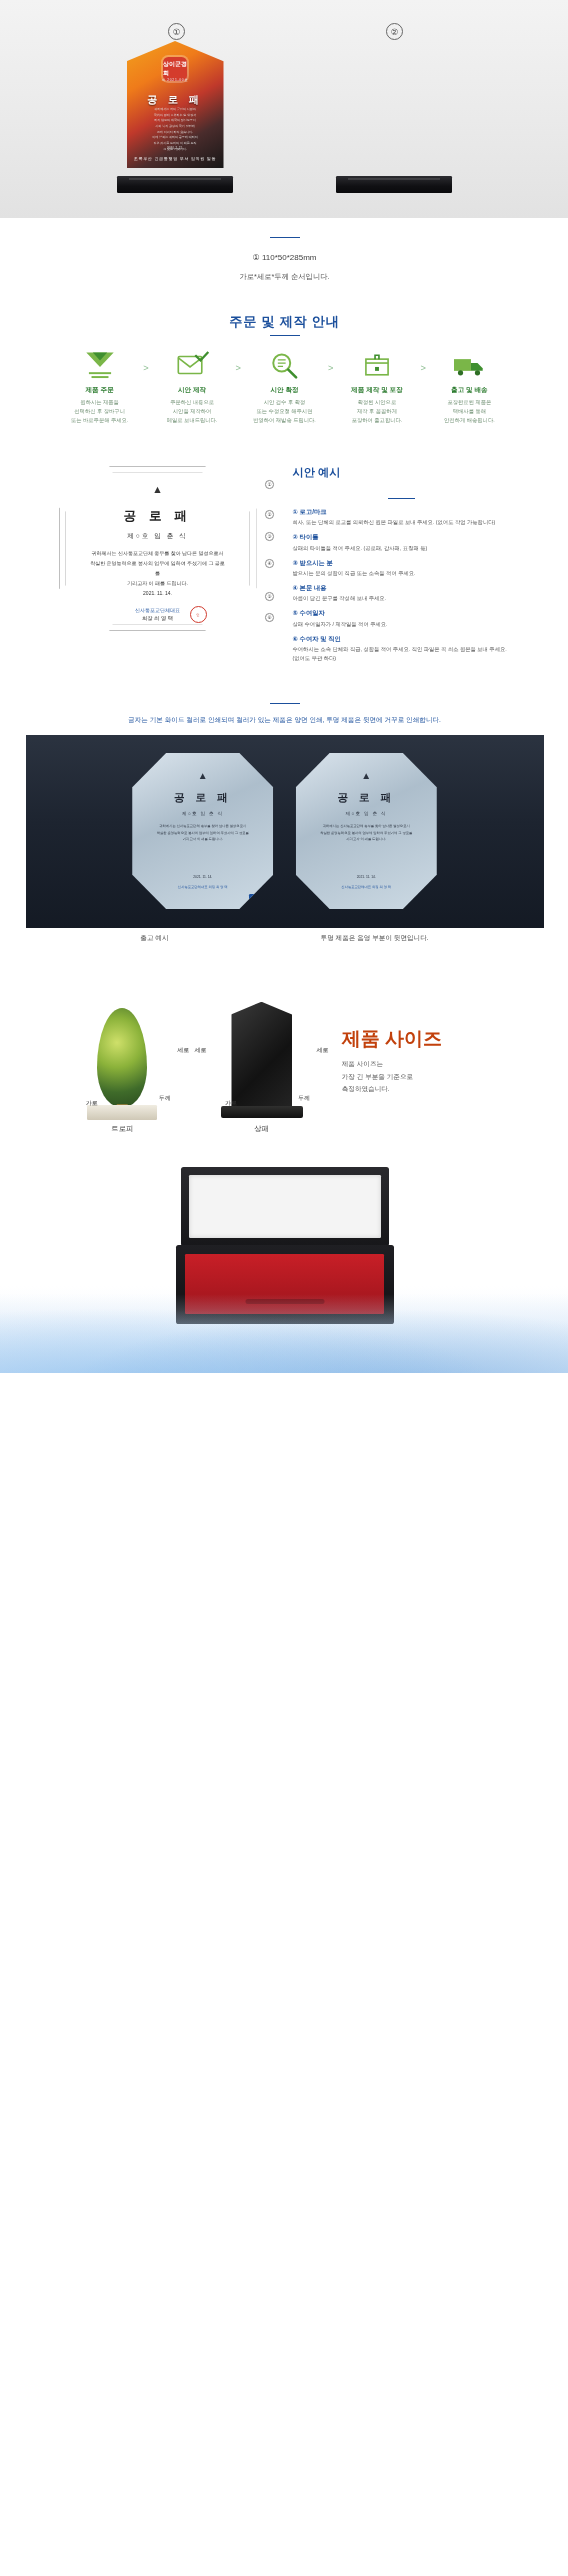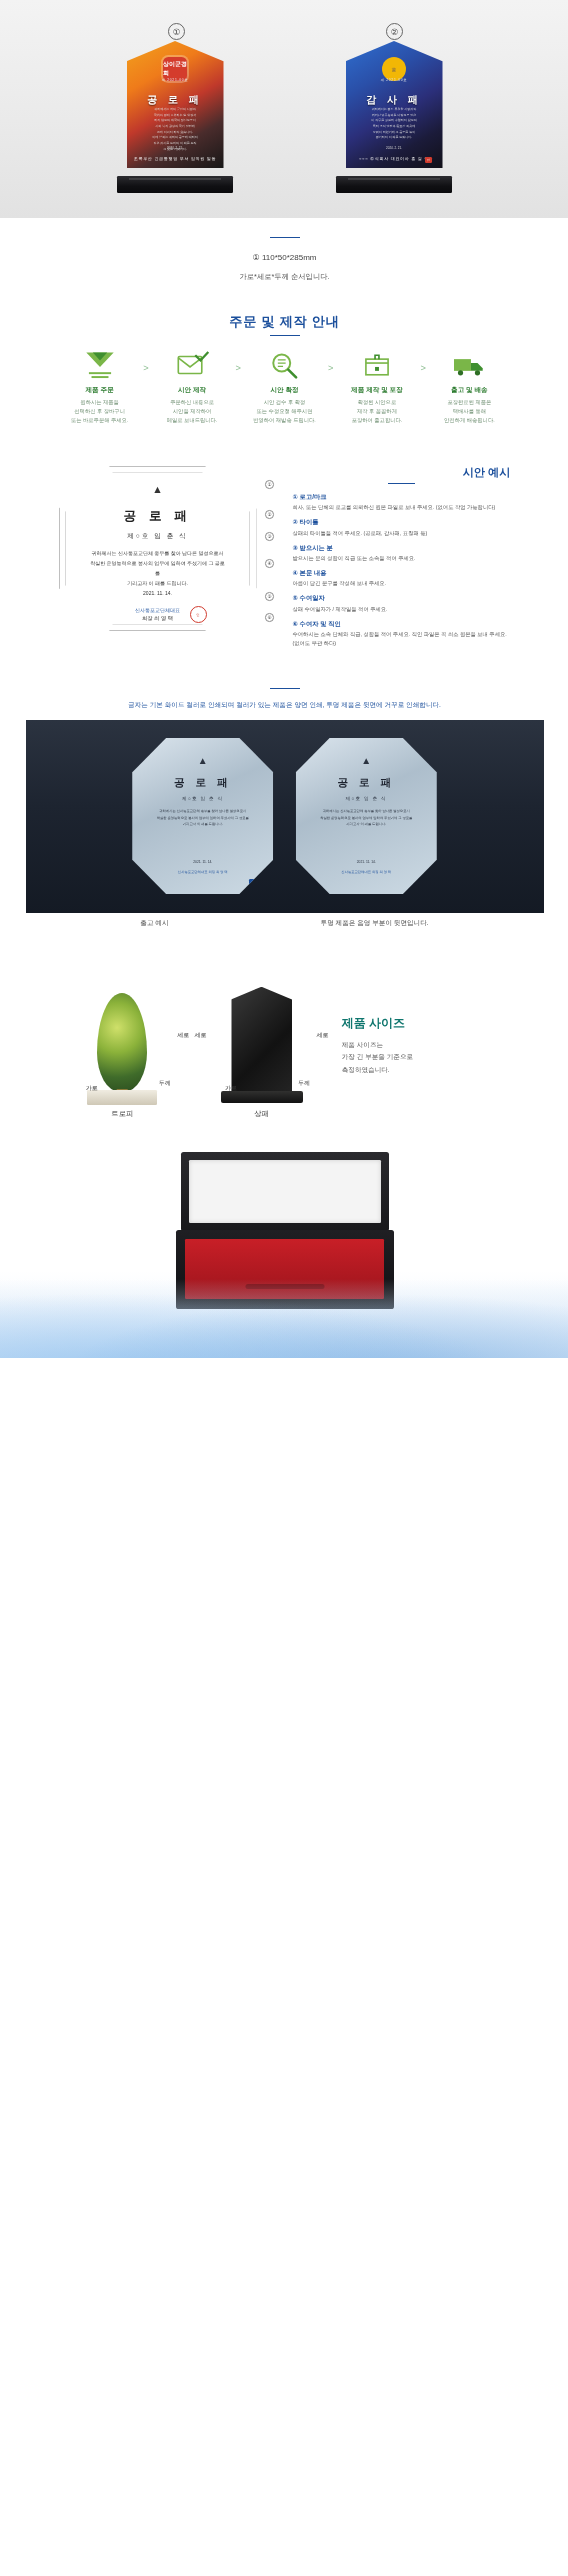--- a/index.html
+++ b/index.html
@@ -165,21 +165,21 @@
     color:#d03b2e; font-size:3.3px; display:flex; align-items:center; justify-content:center;
   }
   .marker {
     position:absolute; right:2.6px;
     width:8.6px; height:8.6px; border-radius:50%;
     border:0.7px solid #8a8a8a; color:#555;
     font-size:4.6px; line-height:7.3px; text-align:center; background:#fff;
   }
 
   .draft-right { width:218px; padding-top:2.6px; }
-  .draft-h { font-size:11.2px; color:#1b4f9c; font-weight:bold; margin-bottom:3px; text-align:right;}
+  .draft-h { font-size:11.2px; color:#1b4f9c; font-weight:bold; margin-bottom:18px; text-align:left;}
   .draft-h-ul { width:26.4px; height:1.3px; background:#1b4f9c; margin:0 auto 9.3px; }
   .dr-item { margin-bottom:6px; }
   .dr-item b { display:block; font-size:6.3px; color:#1b4f9c; margin-bottom:1.3px; }
   .dr-item span { font-size:5.3px; color:#555; line-height:1.7; display:block; }
 
   
   .print-note { font-size:6.6px; color:#1b4f9c; margin:2.6px 0 9.3px; }
   .print-photo {
     width:518px; height:193px; margin:0 auto;
     background: linear-gradient(180deg,#2b3340 0%, #1d2430 45%, #141a24 100%);
@@ -244,21 +244,21 @@
   .ps-caption { font-size:7.3px; color:#333; margin-top:4px; }
   .dim {
     position:absolute; font-size:6px; color:#333;
   }
   .dim.left  { left:-4px; top:58px; }
   .dim.right { right:-4px; top:58px; }
   .dim.bottomleft { left:26.4px; bottom:12px; }
   .dim.bottomright{ right:14.5px; bottom:17px; }
 
   .ps-text { width:172px; text-align:left; padding-left:4px; }
-  .ps-title { font-size:12px; color:#0f766e; font-weight:bold; margin-bottom:6.6px; }
+  .ps-title { font-size:19px; color:#c2410c; font-weight:bold; margin-bottom:6.6px; }
   .ps-desc { font-size:6.6px; color:#555; line-height:1.9; white-space:pre-line; }
 
   
   .case-wrap {
     width:569px; height:218px; margin-top:17px; position:relative;
     background:linear-gradient(180deg,#ffffff 0%, #ffffff 60%, #e8f1fb 100%);
   }
   .case-box { position:absolute; left:50%; top:12px; transform:translateX(-50%); width:218px; height:165px; }
   .case-lid {
     position:absolute; top:0; left:5.3px; width:208px; height:79px;
@@ -320,35 +320,20 @@
           <div class="plq-date">2024. 2. 21.</div>
           <div class="plq-org">초록우산 긴급통행업 부서
 임직원 일동</div>
         </div>
         <div class="base"></div>
       </div>
     </div>
 
     <div class="plaque p2">
       <div class="plaque-body">
-        <div class="shape g2">
-          <div class="emblem e2">♕</div>
-          <div class="plq-sub">제 2021-00호</div>
-          <div class="plq-title">감 사 패</div>
-          <div class="plq-body-text">귀하께서는 평소 투철한 사명감과
-뛰어난 업무능력을 바탕으로 맡은
-바 직무를 성실히 수행하여 왔으며
-특히 조직 발전과 동료간 화합에
-모범이 되었기에 그 공로를 높이
-평가하여 이 패를 드립니다.</div>
-          <div class="plq-date">2024. 2. 21.</div>
-          <div class="plq-org">○○○ 주식회사
-대표이사 홍 길 동</div>
-          <div class="plq-stamp">인</div>
-        </div>
         <div class="base"></div>
       </div>
     </div>
   </div>
 
   <div class="section">
     <div class="sec-underline"></div>
     <div class="size-line">① 110*50*285mm</div>
     <div class="size-note">가로*세로*두께 순서입니다.</div>
   </div>

